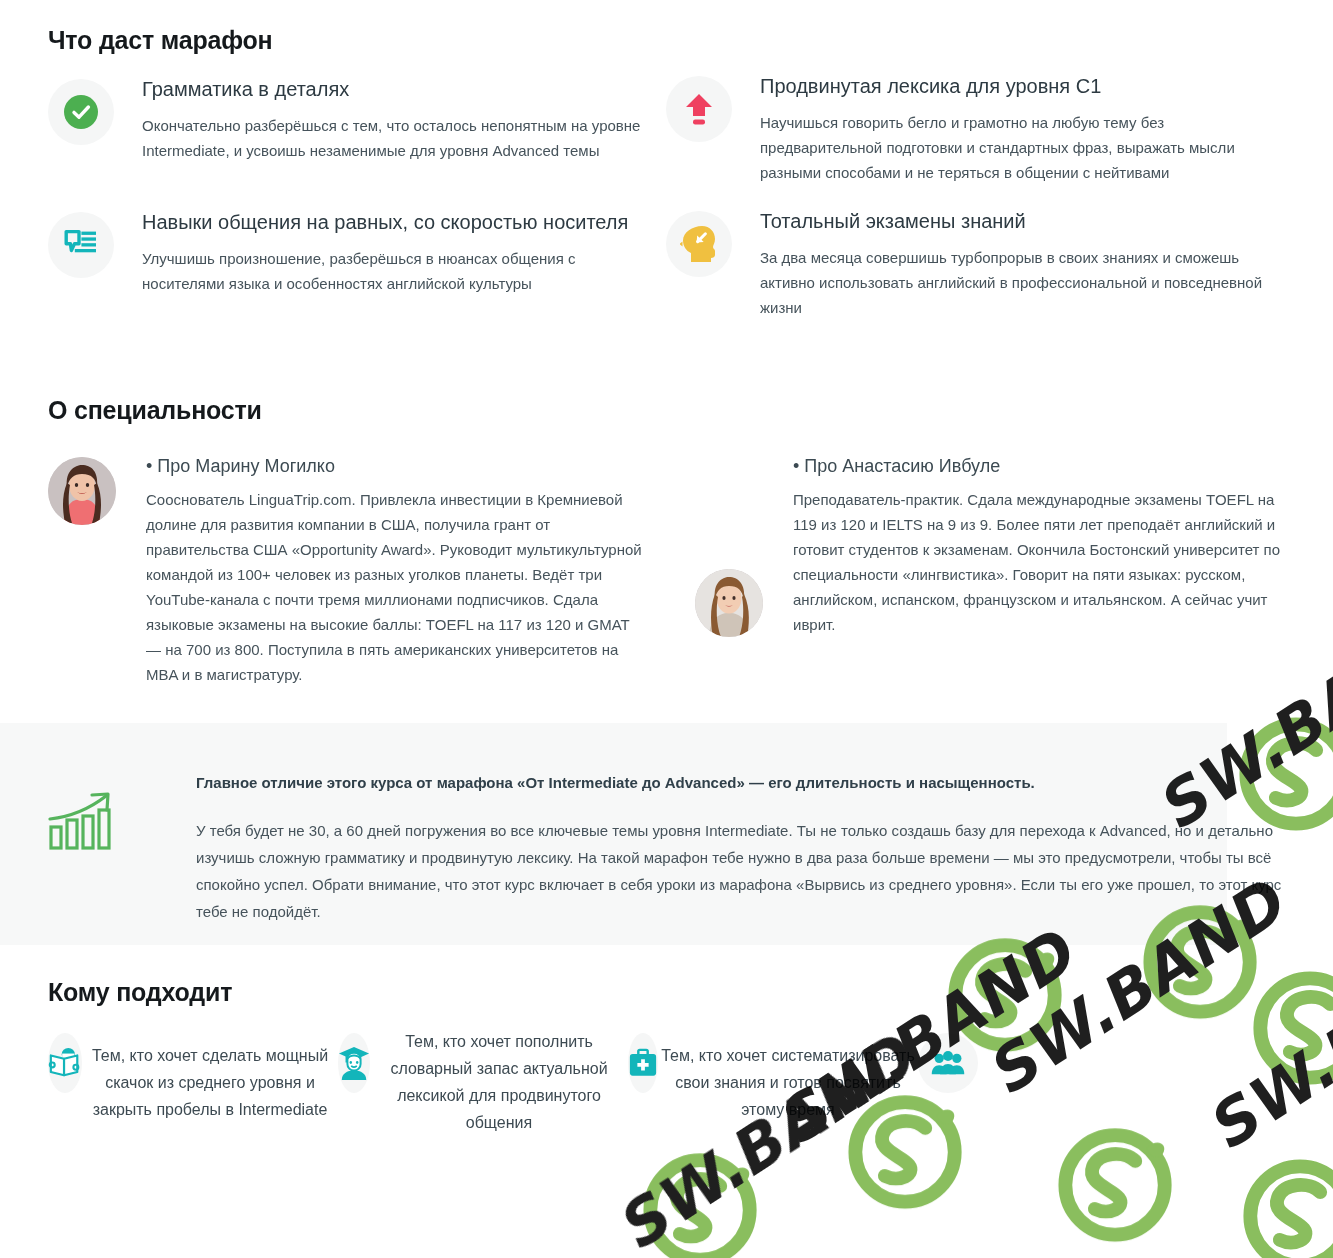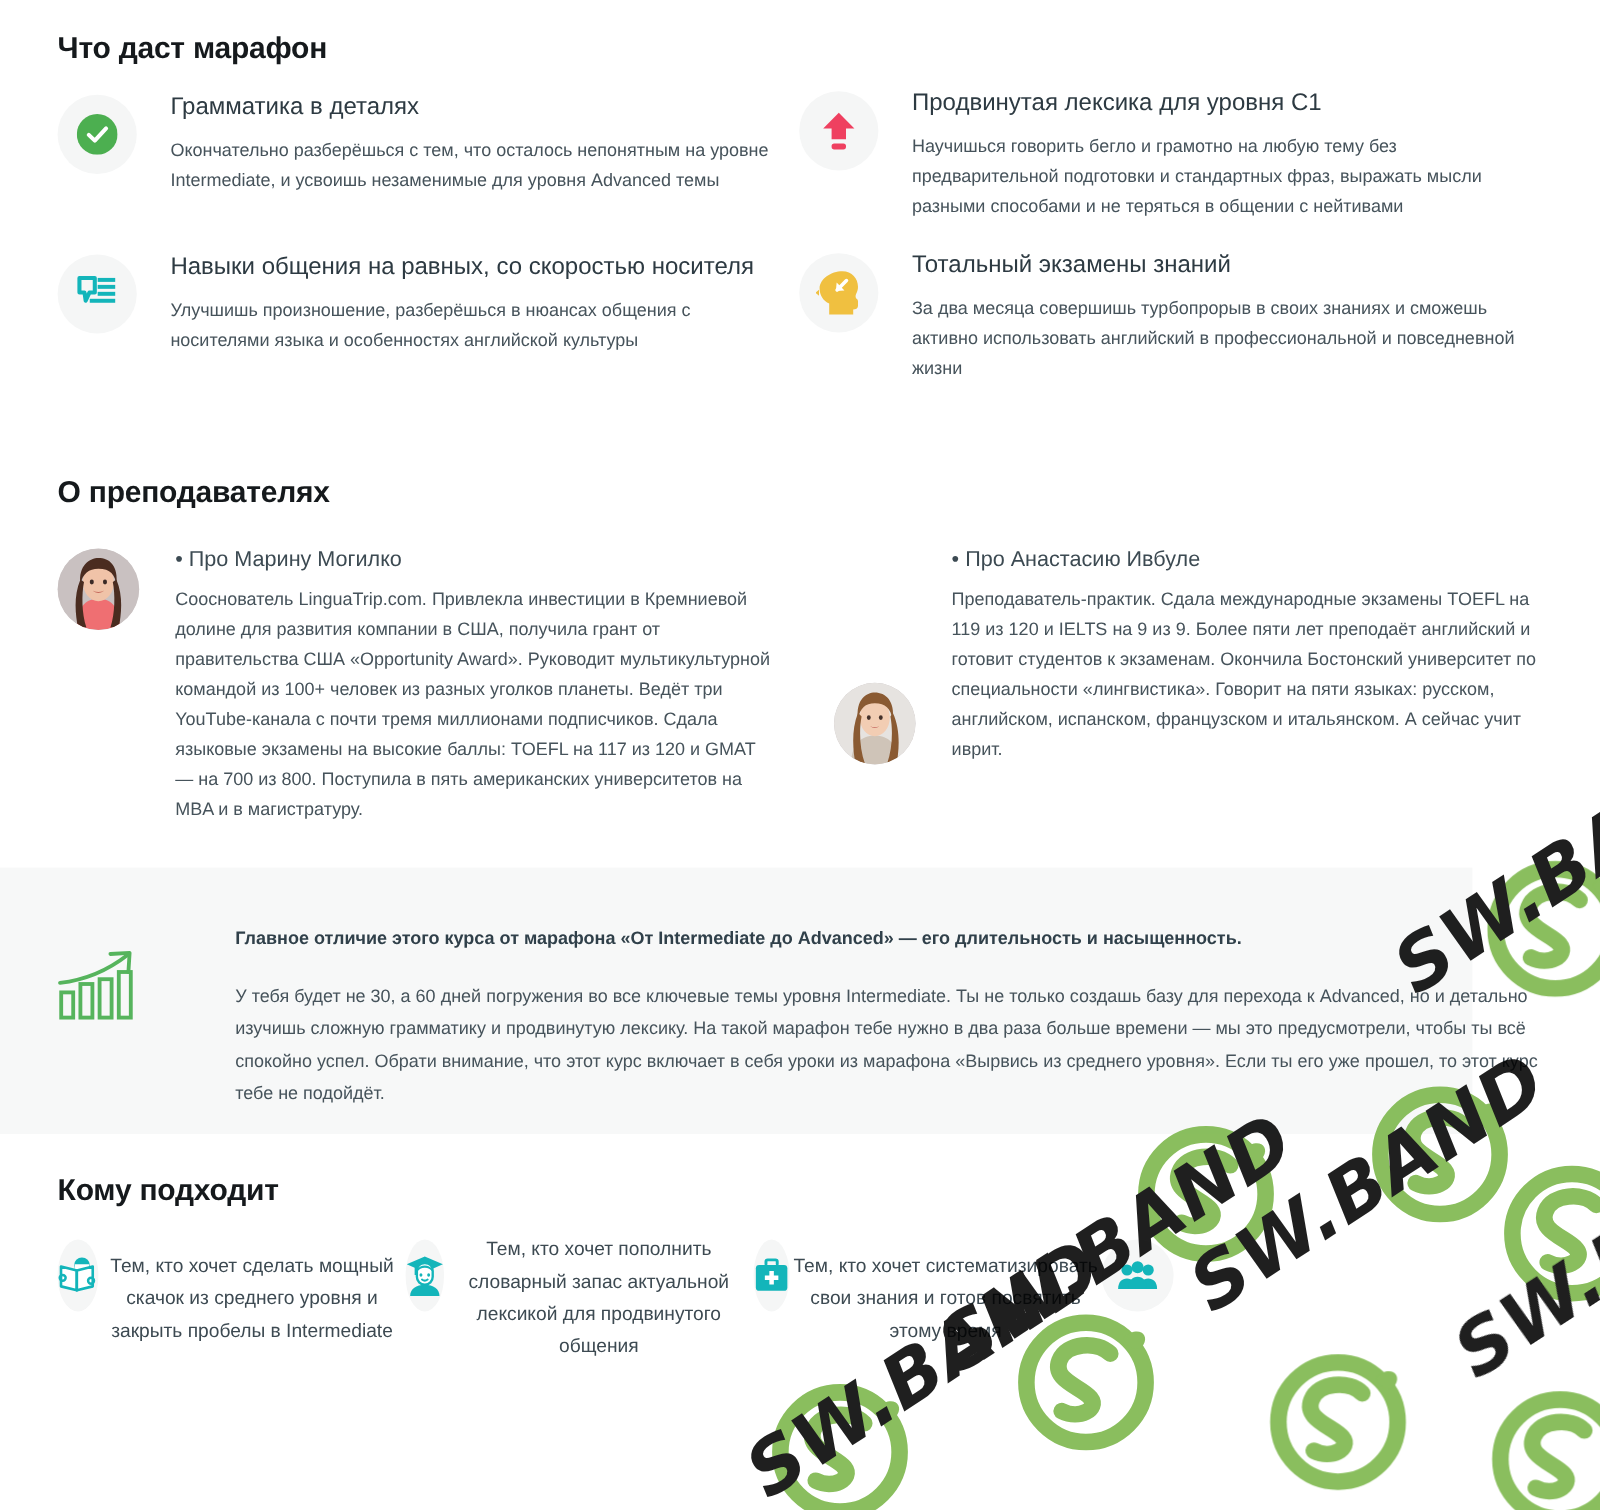--- a/index.html
+++ b/index.html
@@ -253,21 +253,21 @@
         </svg>
       </div>
       <div class="feat-body">
         <div class="feat-title">Тотальный экзамены знаний</div>
         <div class="feat-text">За два месяца совершишь турбопрорыв в своих знаниях и сможешь активно использовать английский в профессиональной и повседневной жизни</div>
       </div>
     </div>
   </section>
 
   <section class="teachers">
-    <h2 class="section-title">О преподавателях</h2>
+    <h2 class="section-title">О специальности</h2>
 
     <div class="teacher" id="teacher-0">
       <div class="avatar">
         <svg viewBox="0 0 68 68" aria-hidden="true">
           <defs>
               <clipPath id="cp0">
                 <circle cx="34" cy="34" r="34"></circle>
               </clipPath>
             </defs>
           <g clip-path="url(#cp0)">

